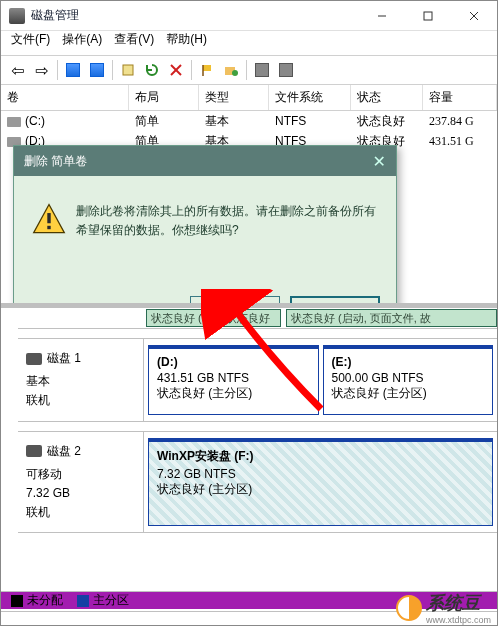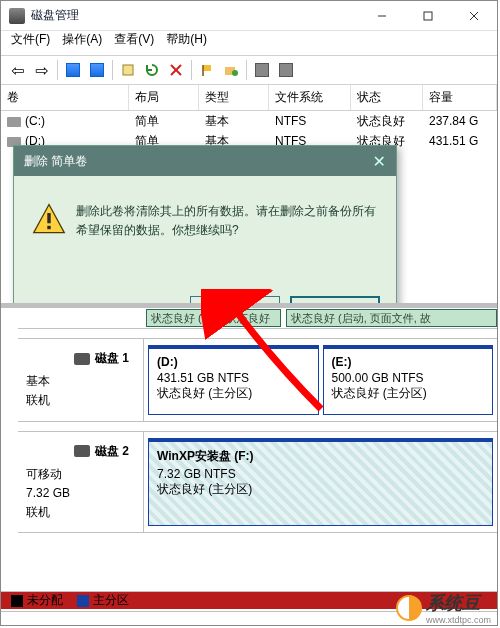--- a/index.html
+++ b/index.html
@@ -25,21 +25,21 @@
 .grid-icon { width: 14px; height: 14px; border: 1px solid #0b5fd6; background: linear-gradient(#4d97ff,#1a6de0); }
 .mini-icon { width: 14px; height: 14px; }
 
 .table-header { display: flex; background: #fff; border-bottom: 1px solid #d0d0d0; }
 .th { padding: 4px 6px; border-right: 1px solid #e0e0e0; background: #fff; font-weight: normal; }
 .col-vol { width: 128px; }
 .col-layout { width: 70px; }
 .col-type { width: 70px; }
 .col-fs { width: 82px; }
 .col-status { width: 72px; }
-.col-cap { flex: 1; }
+.col-cap { flex: 1; font-family: Liberation Serif, serif; }
 
 .table-body { background: #fff; }
 .tr { display: flex; height: 20px; align-items: center; }
 .td { padding: 2px 6px; overflow: hidden; white-space: nowrap; }
 .vol-icon { display: inline-block; width: 14px; height: 10px; background: #999; border-radius: 1px; margin-right: 4px; vertical-align: middle; }
 
 
 .dialog-overlay { position: absolute; left: 0; right: 0; top: 144px; bottom: 0; }
 .dialog { position: absolute; left: 12px; top: 0; width: 384px; background: #e2f0e2; border: 1px solid #6b9c8a; box-shadow: 3px 3px 8px rgba(0,0,0,0.3); }
 .dialog-title { height: 30px; background: #5b7c77; color: #fff; display: flex; align-items: center; justify-content: space-between; padding: 0 10px; }
@@ -56,31 +56,31 @@
 .red-arrow { position: absolute; left: 200px; top: 288px; z-index: 50; pointer-events: none; }
 
 
 .disk-area { position: absolute; left: 0; right: 0; top: 302px; bottom: 34px; border-top: 5px solid #bfbfbf; background: #fff; overflow: hidden; padding-left: 17px; }
 .truncated-row { height: 20px; display: flex; align-items: center; padding-left: 128px; gap: 5px; }
 .trunc-box { height: 18px; border: 1px solid #2a6b52; background: #c2e4cd; padding: 0 4px; display: flex; align-items: center; color: #2f4536; font-size: 11px; }
 
 .disk-panel { display: flex; border-top: 1px solid #c0c0c0; }
 .disk-panel:first-of-type { margin-top: 8px; }
 .disk-info { width: 126px; padding: 10px 8px; border-right: 1px solid #c0c0c0; }
-.disk-info .name { font-weight: bold; margin-bottom: 4px; margin-left: 48px; }
+.disk-info .name { font-weight: normal; margin-bottom: 4px; }
 .disk-icon { display: inline-block; width: 16px; height: 12px; background: #555; margin-right: 5px; vertical-align: middle; border-radius: 2px; }
 .disk-info div { line-height: 1.6; }
 .disk-parts { flex: 1; display: flex; padding: 6px 4px; gap: 4px; }
 .part { flex: 1; border: 1px solid #1540a4; padding: 6px 8px; background: #fff; }
 .part .pname { font-weight: bold; margin-bottom: 2px; }
 .part.diag { background: repeating-linear-gradient(45deg,#cfe6e8,#cfe6e8 4px,#e8f3f4 4px,#e8f3f4 8px); border-top: 4px solid #1540a4; }
 .part.primary { border-top: 4px solid #1540a4; }
 .spacer-panel { height: 10px; border-top: 1px solid #c0c0c0; }
 
-.legend { position: absolute; left: 0; right: 0; bottom: 16px; height: 18px; border-top: 1px solid #c0c0c0; display: flex; align-items: center; gap: 14px; padding-left: 10px; background: #b91c1c; }
+.legend { position: absolute; left: 0; right: 0; bottom: 16px; height: 18px; border-top: 1px solid #c0c0c0; display: flex; align-items: center; gap: 14px; padding-left: 10px; background: #a21caf; }
 .lg-swatch { width: 12px; height: 12px; display: inline-block; margin-right: 4px; vertical-align: middle; }
 .lg-black { background: #000; }
 .lg-blue { background: #1540a4; }
 
 .watermark { position: absolute; right: 6px; bottom: 0; display: flex; align-items: center; gap: 4px; font-size: 18px; color: #333; font-style: italic; font-weight: bold; }
 .wm-icon { width: 26px; height: 26px; }
 .footer-line { position: absolute; left: 0; right: 0; bottom: 0; height: 14px; border-top: 1px solid #c0c0c0; background: #fff; }
 </style>
 </head>
 <body>

